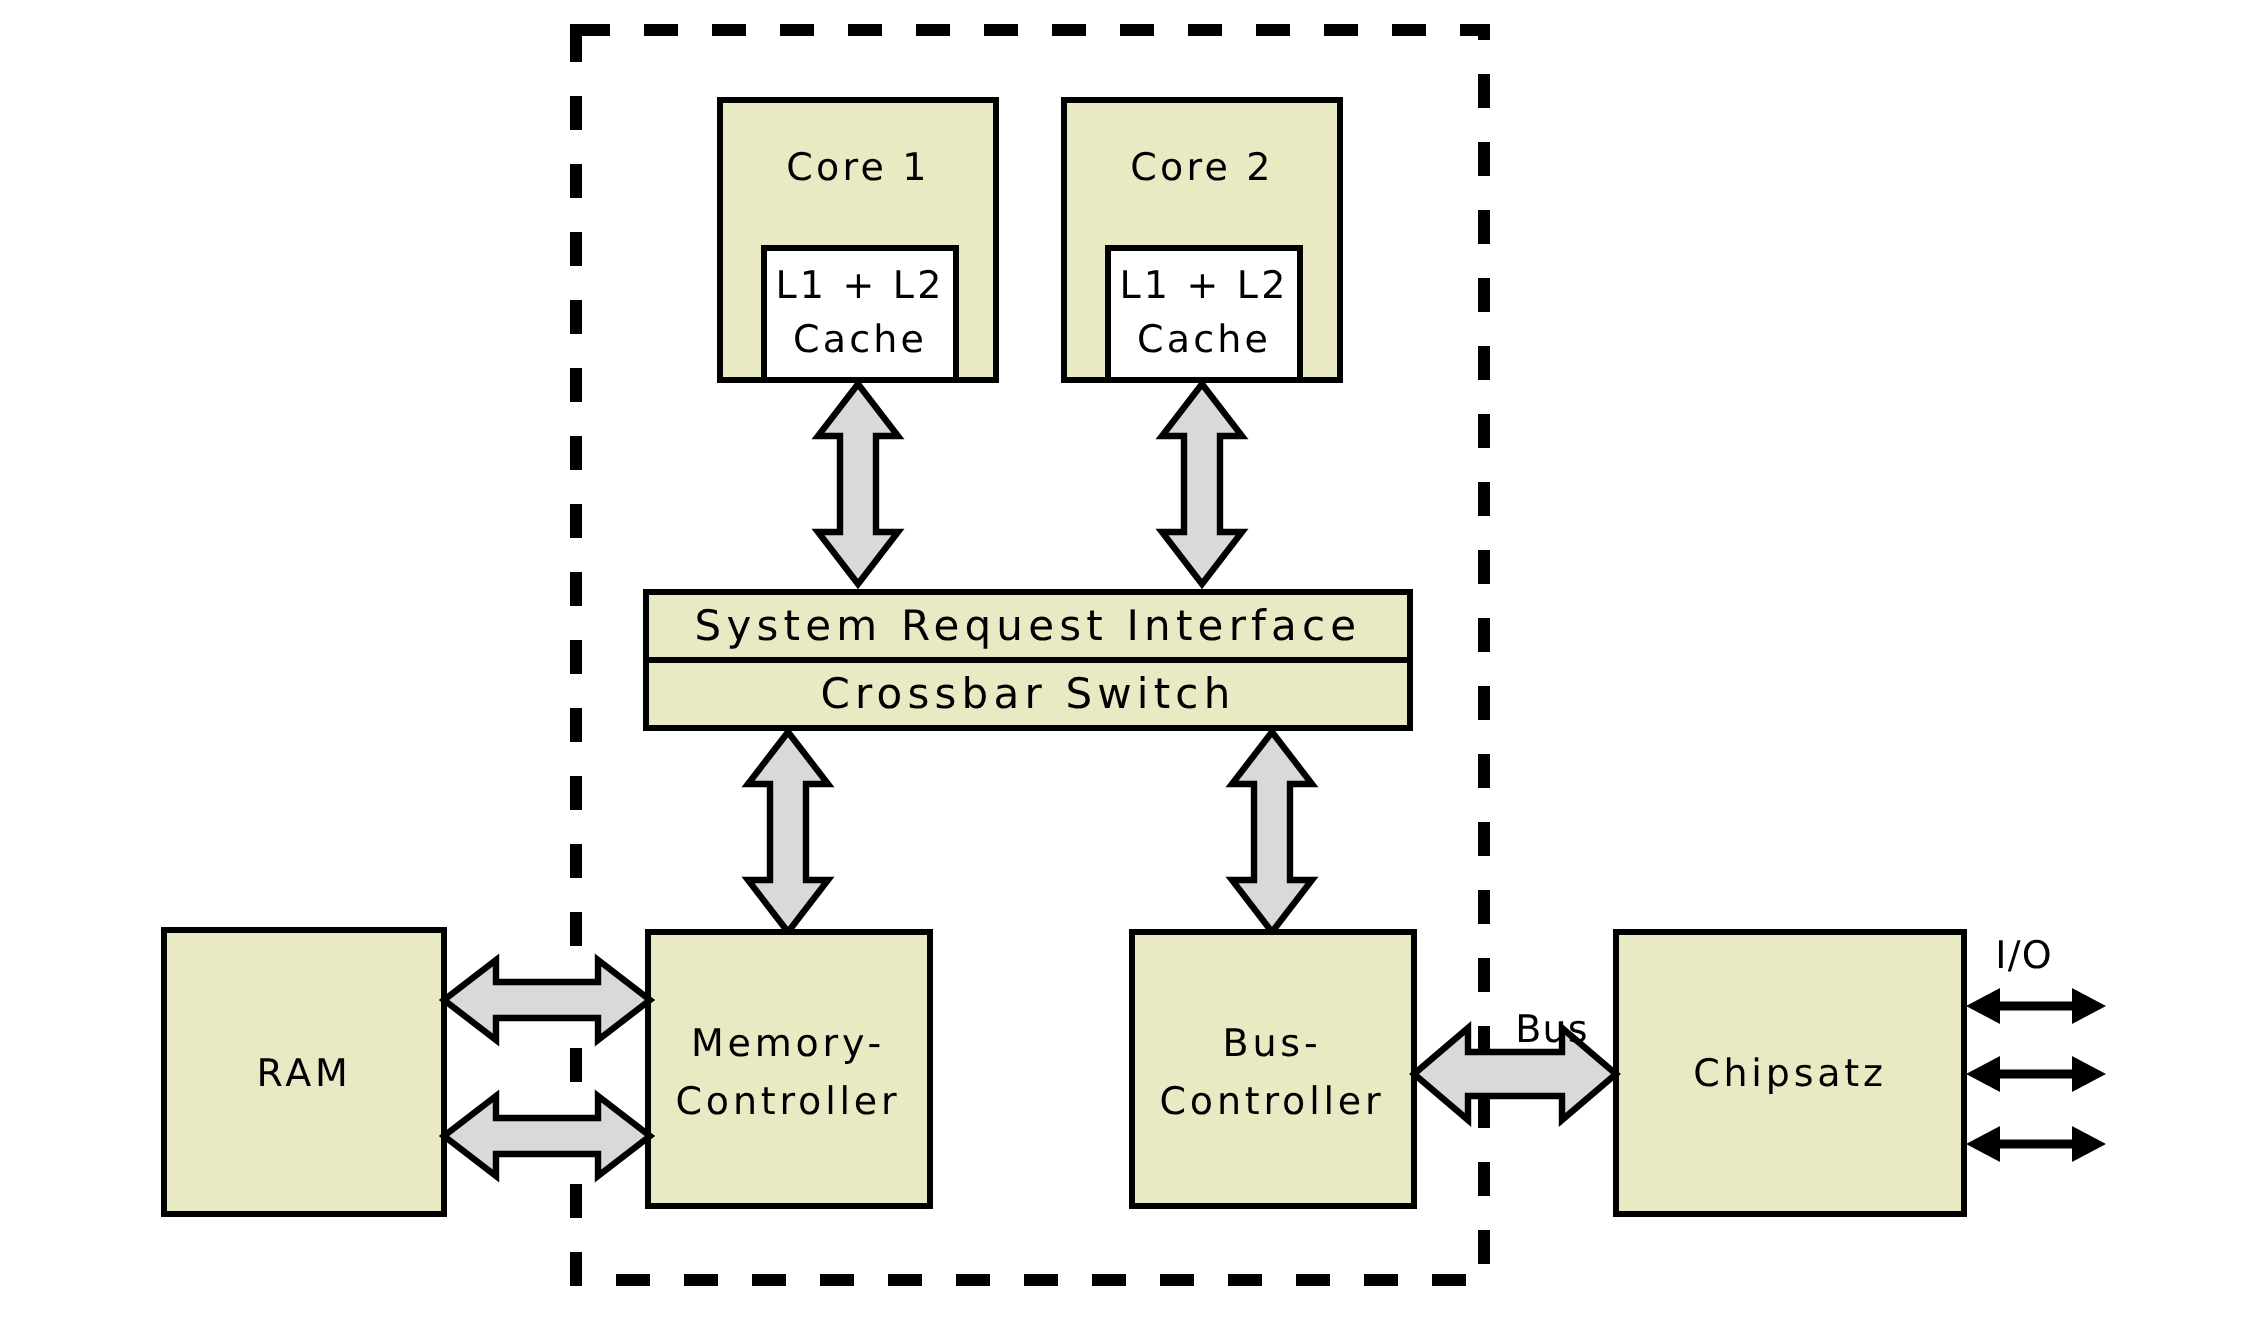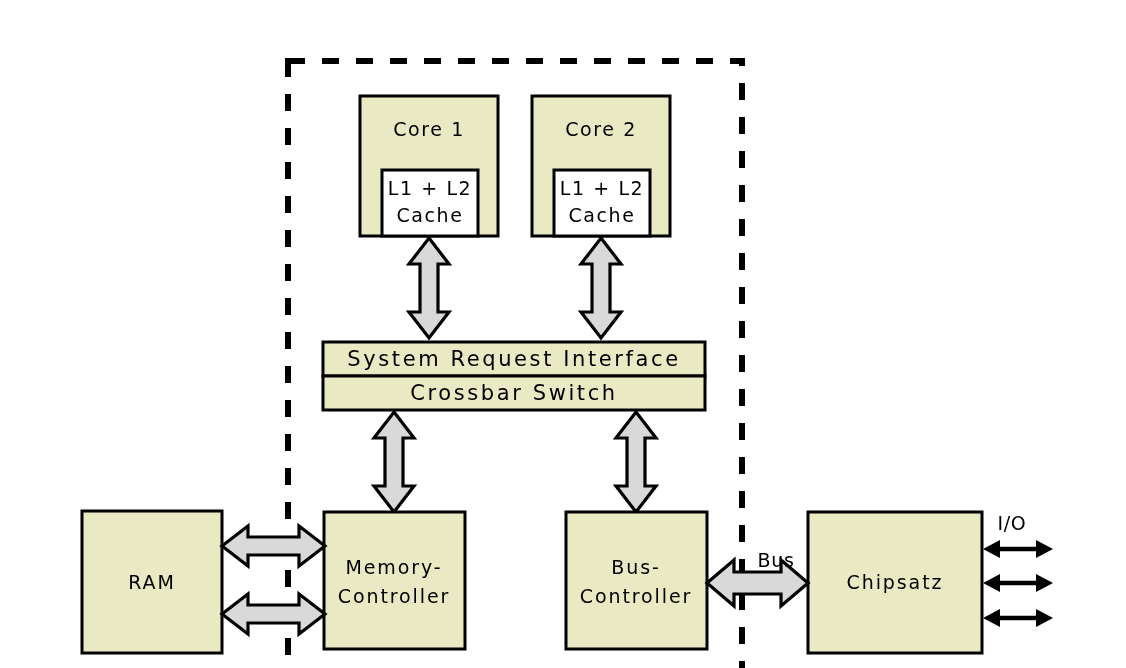--- a/index.html
+++ b/index.html
@@ -10,21 +10,20 @@
   body {
     width: 1126px;
     height: 668px;
     font-family: "DejaVu Sans", "Liberation Sans", sans-serif;
     overflow: hidden;
   }
   #diagram-root {
     position: relative;
     width: 1126px;
     height: 573px;
-    margin-top: 46px;
   }
   svg.diagram-svg {
     display: block;
     width: 1126px;
     height: 668px;
   }
   .box-fill     { fill: #e9e9c4; stroke: #000000; stroke-width: 3; }
   .cache-fill   { fill: #ffffff; stroke: #000000; stroke-width: 3; }
   .arrow-block  { fill: #d9d9d9; stroke: #000000; stroke-width: 3.2; stroke-linejoin: miter; }
   .dash-border  { fill: none; stroke: #000000; stroke-width: 6; stroke-dasharray: 17 17; }

